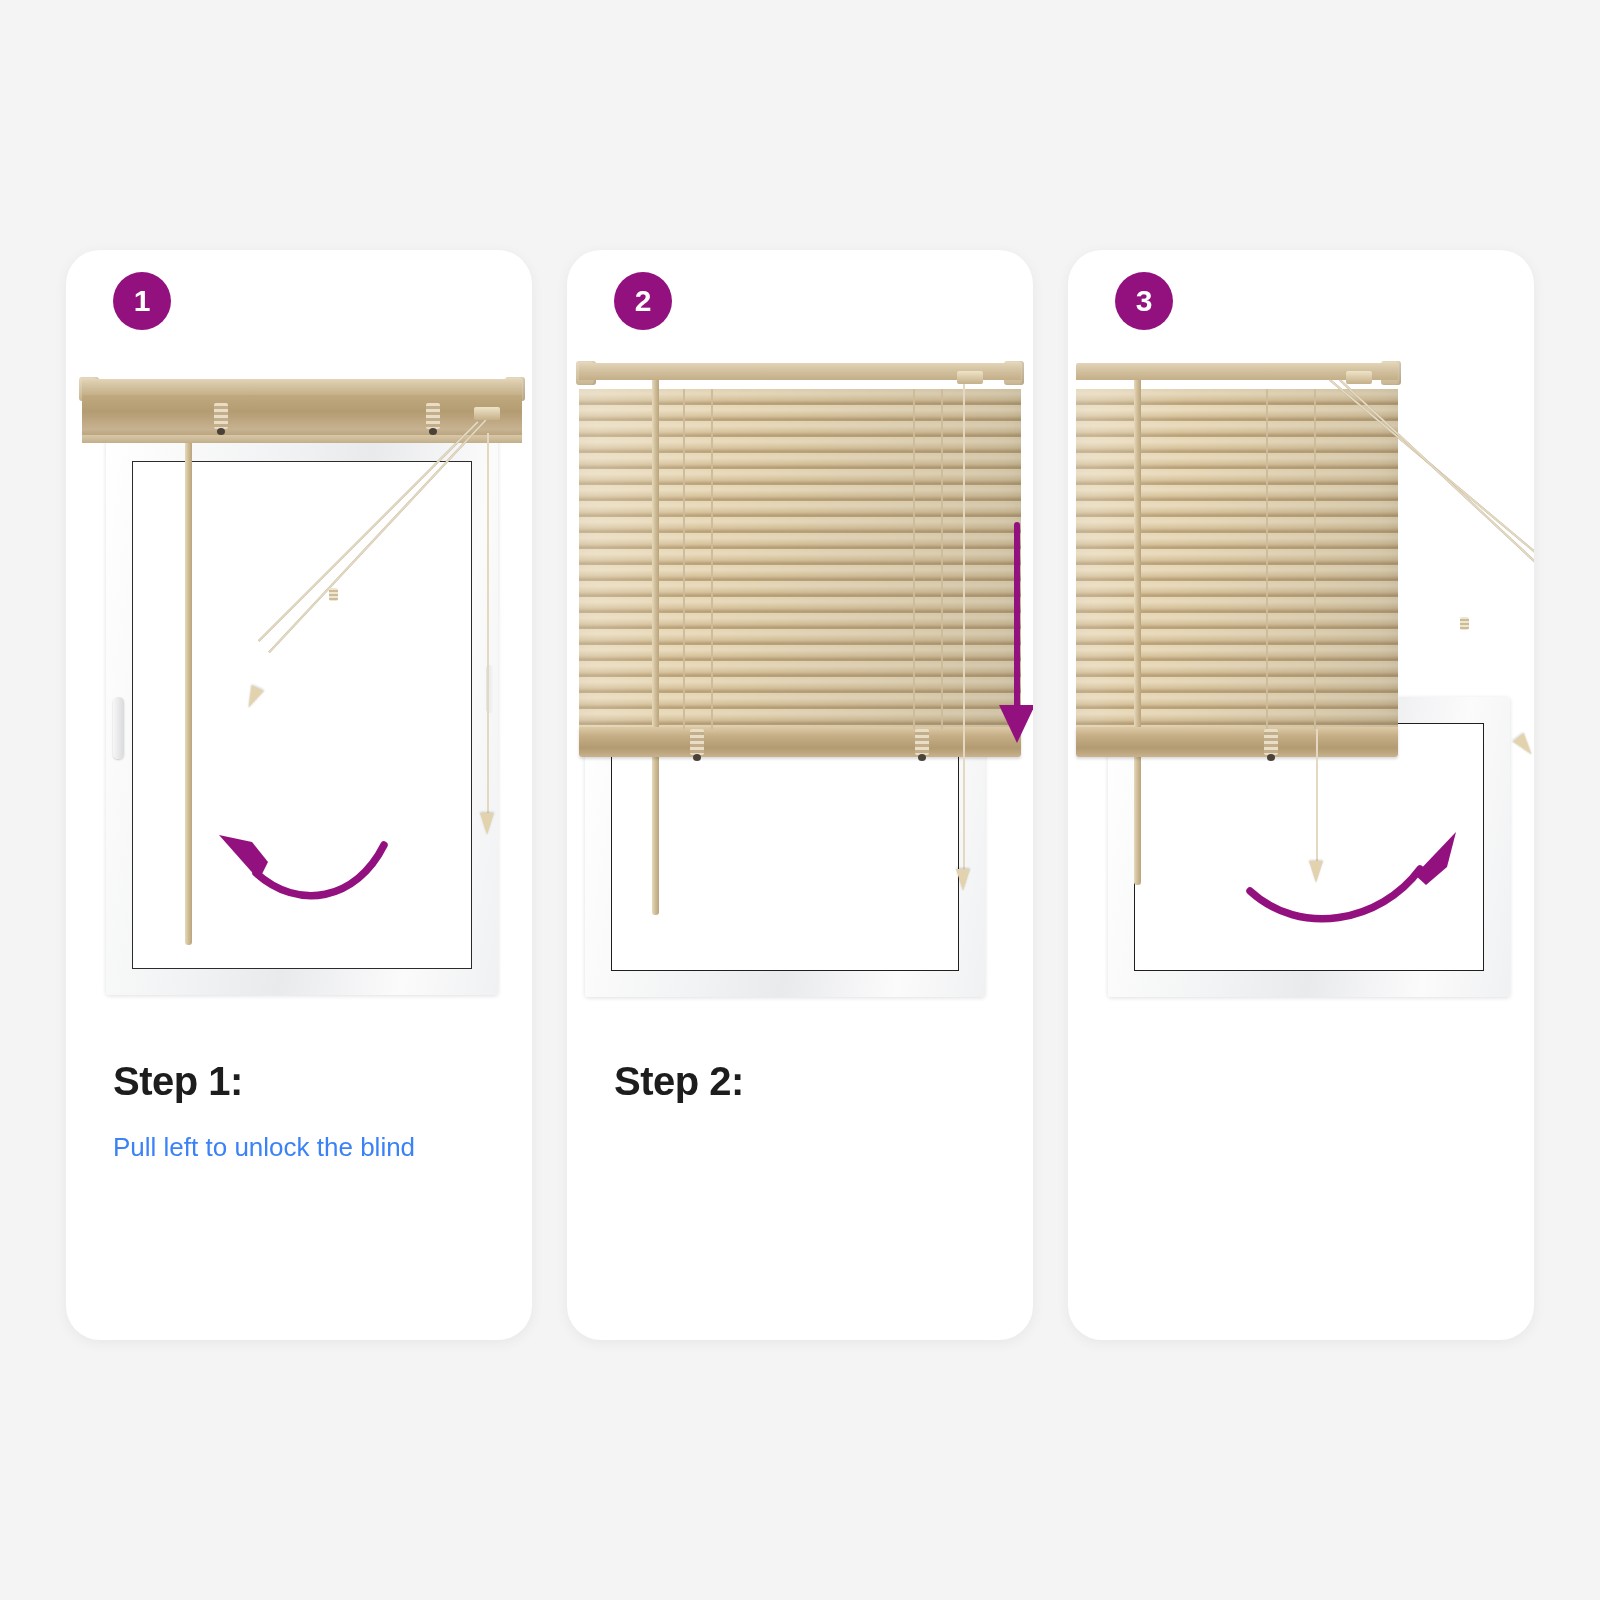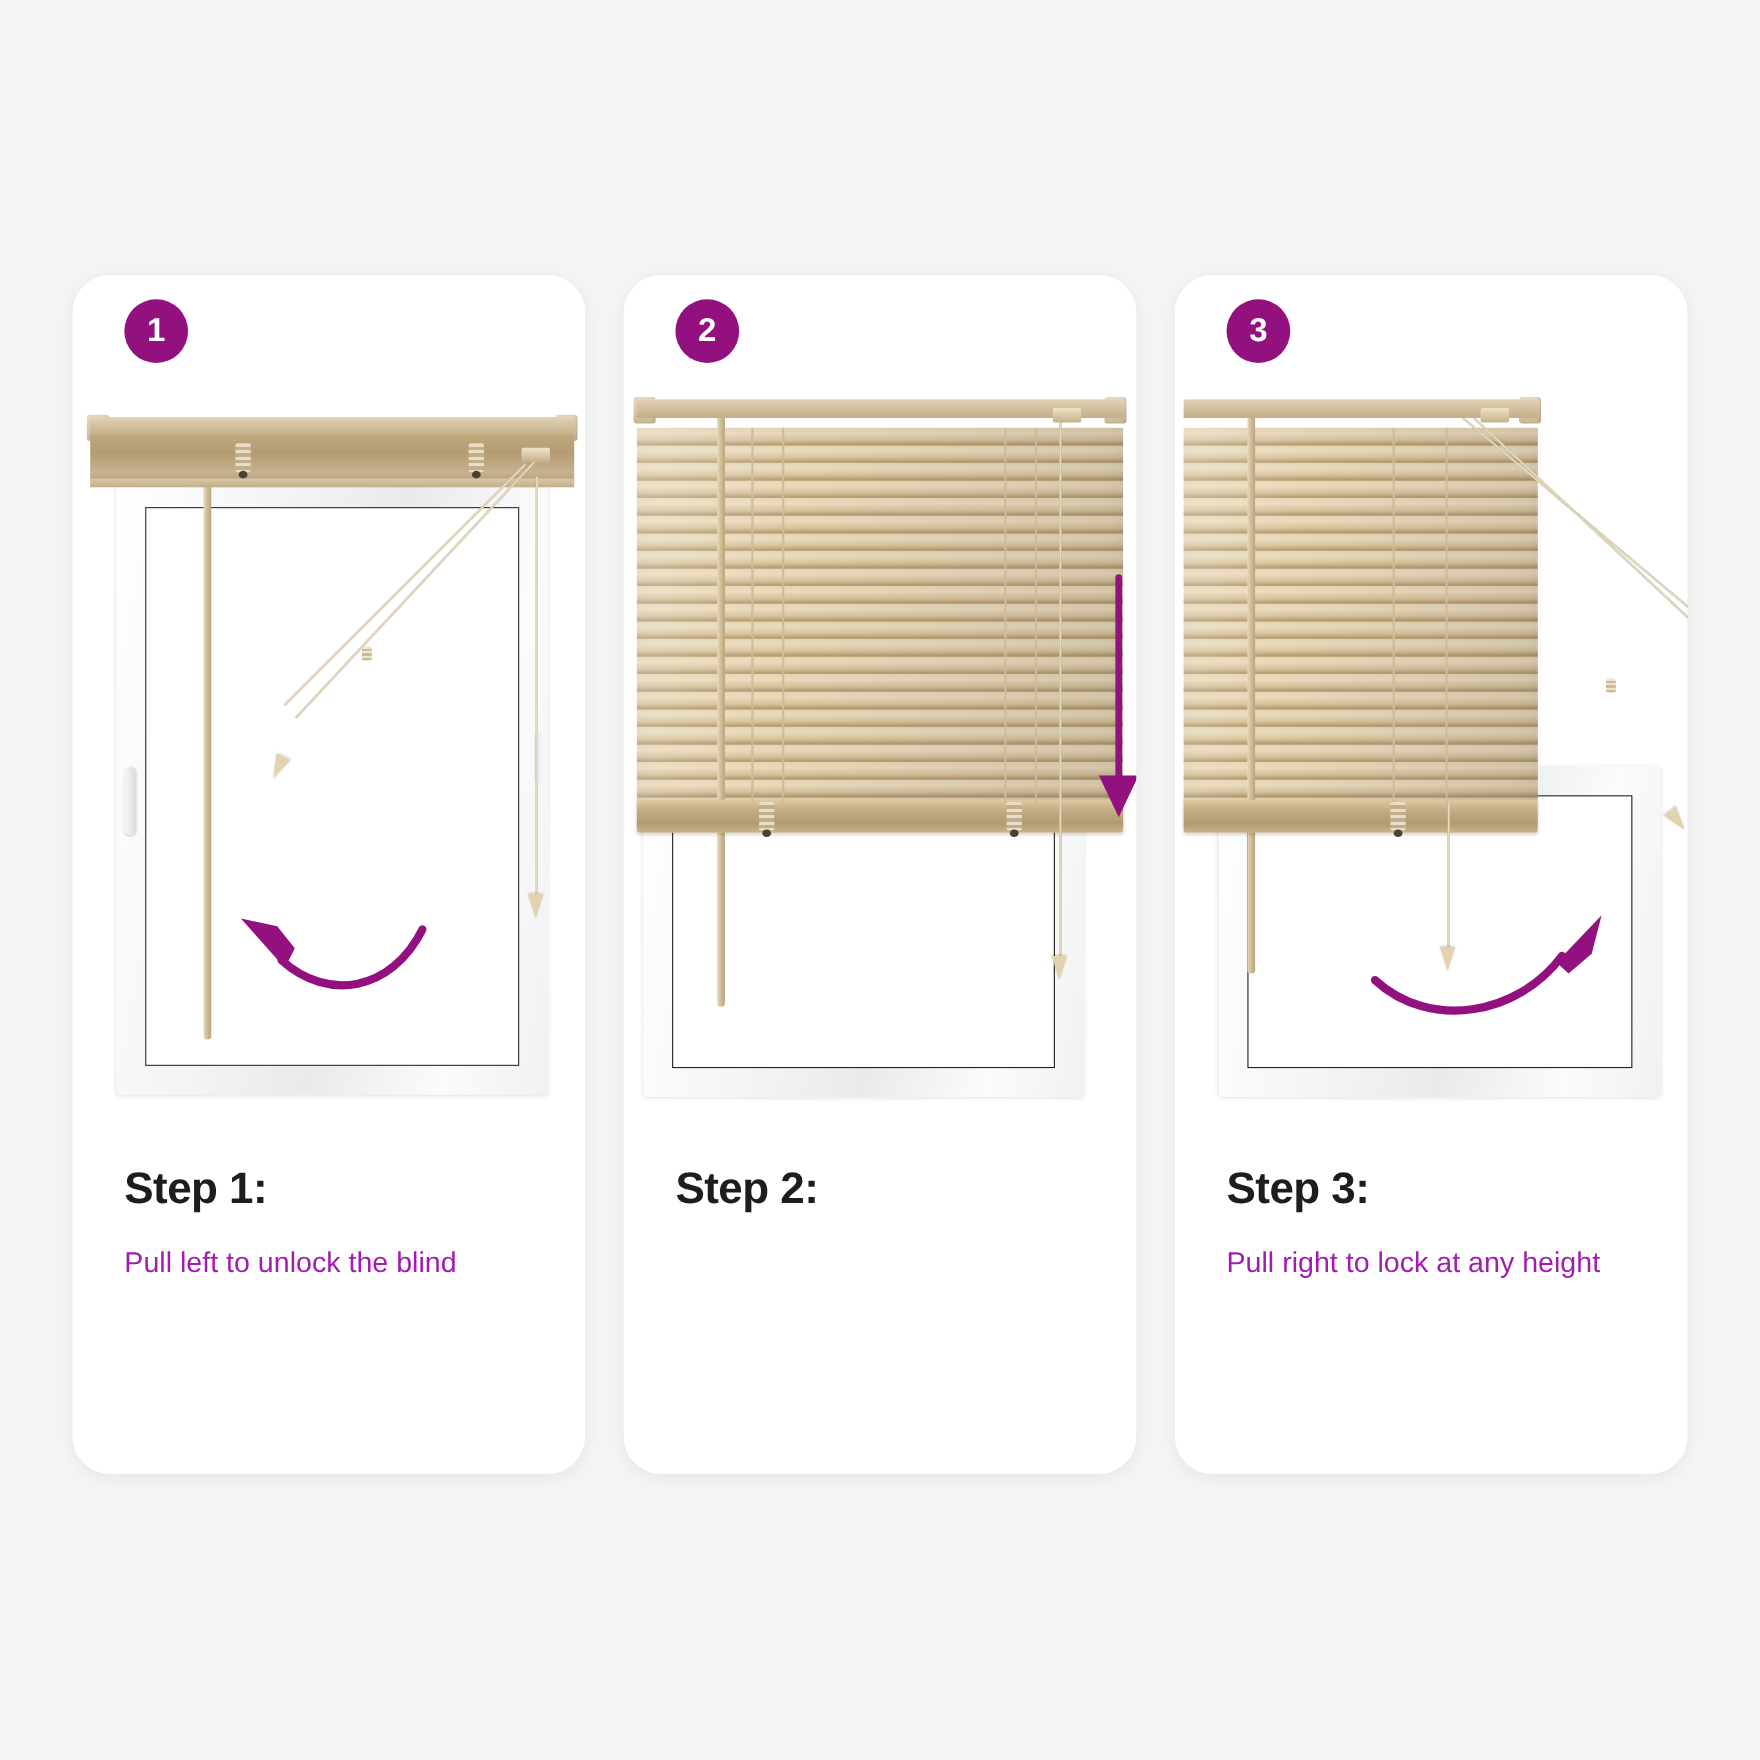--- a/index.html
+++ b/index.html
@@ -228,21 +228,21 @@
   .step-title{
     font-size:40px;
     font-weight:bold;
     color:#1d1d1d;
     letter-spacing:-0.5px;
     margin:16px 0 28px 0;
     line-height:1;
   }
   .step-body{
     font-size:26px;
-    color:#a21caf;
+    color:#3b82f6;
     line-height:1.42;
     margin:0;
     font-weight:normal;
   }
 </style>
 </head>
 <body>
 
 <div class="board">
 
@@ -368,19 +368,15 @@
       <div class="cord" style="left:272px;top:34px;width:424px;transform:rotate(43deg);"></div>
       <div class="bead" style="left:392px;top:272px;"></div>
       <div class="tassel" style="left:450px;top:390px;transform:rotate(142deg);"></div>
 
       <svg class="arrow-svg" viewBox="0 0 466 660">
         <path d="M 182 546 C 232 592, 312 578, 352 524" fill="none" stroke="#93117e" stroke-width="7.5" stroke-linecap="round"></path>
         <polygon points="347,530 388,487 379,522 358,540" fill="#93117e"></polygon>
       </svg>
     </div>
 
-    <div class="txt">
-      <h2 class="step-title">Step 3:</h2>
-      <p class="step-body">Pull right to lock at any height</p>
-    </div>
   </div>
 
 </div>
 
 </body></html>

